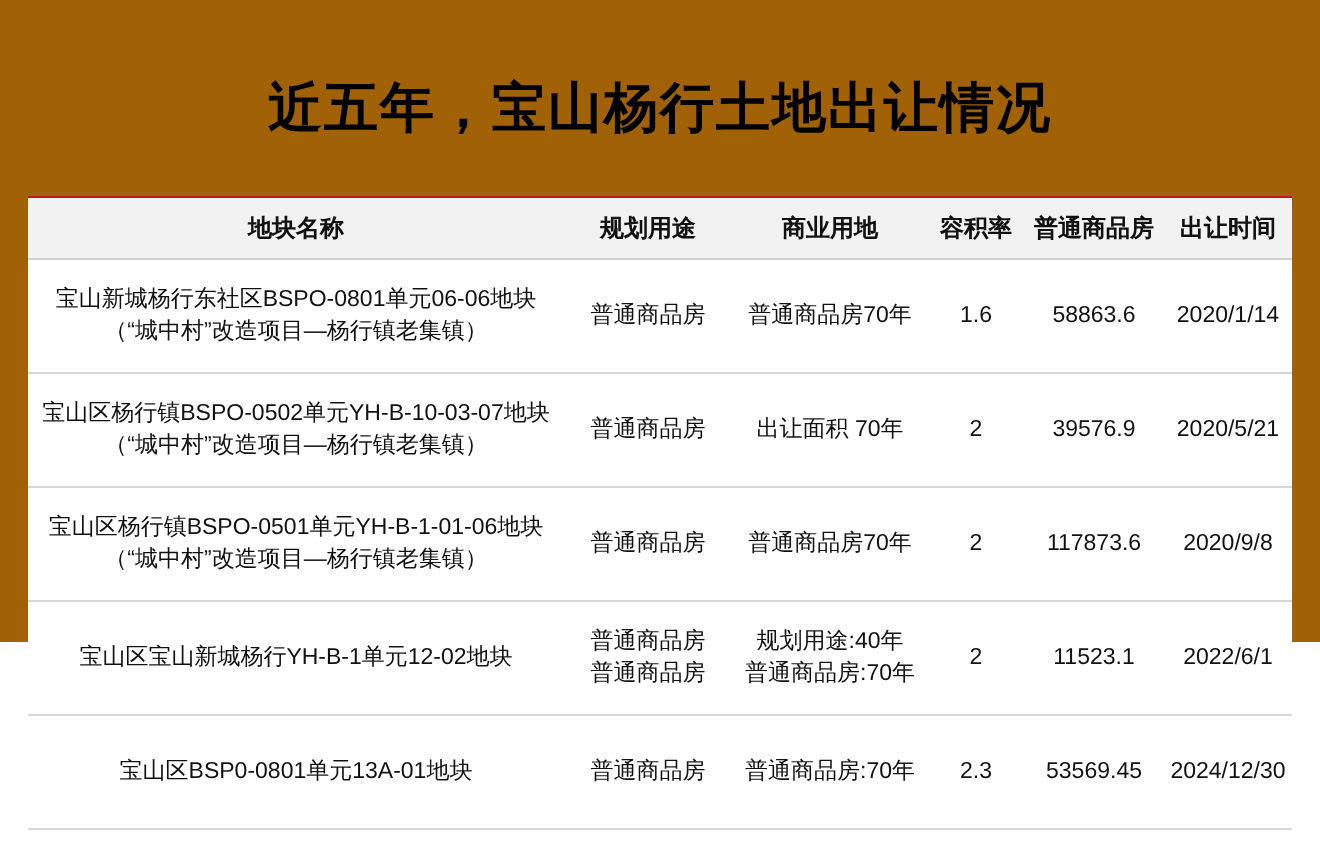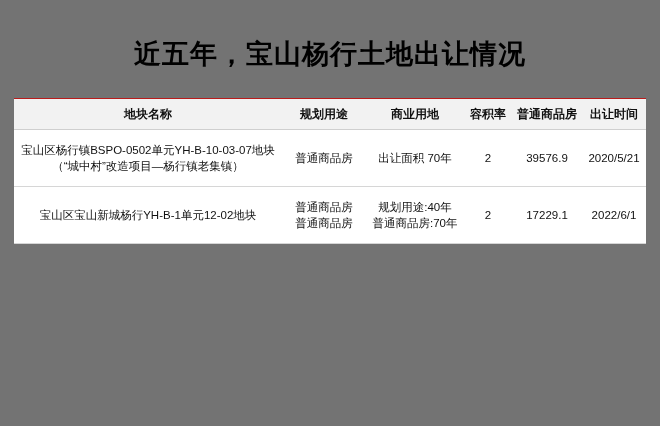--- a/index.html
+++ b/index.html
@@ -9,23 +9,23 @@
   body {
     width: 660px;
     height: 433px;
     background: #ffffff;
     font-family: "Liberation Sans", "DejaVu Sans", sans-serif;
     color: #1a1a1a;
     overflow: hidden;
   }
   .page {
     width: 660px;
-    height: 426px;
+    height: 321px;
     position: relative;
-    background: #737373;
+    background: #a16207;
     box-sizing: border-box;
     padding: 0 14px;
   }
   .title {
     text-align: center;
     font-size: 27px;
     font-weight: bold;
     letter-spacing: 1px;
     color: #000000;
     padding-top: 38px;
@@ -97,52 +97,96 @@
         <th>地块名称</th>
         <th>规划用途</th>
         <th>商业用地</th>
         <th>容积率</th>
         <th>普通商品房</th>
         <th>出让时间</th>
       </tr>
     </thead>
     <tbody>
 
+      <tr>
+        <td class="cell-name">
+          <span class="cell-line">宝山新城杨行东社区BSPO-0801单元06-06地块</span>
+          <span class="cell-line">（“城中村”改造项目—杨行镇老集镇）</span>
+        </td>
+        <td>
+          <span class="cell-line">普通商品房</span>
+        </td>
+        <td>
+          <span class="cell-line">普通商品房70年</span>
+        </td>
+        <td>1.6</td>
+        <td>58863.6</td>
+        <td>2020/1/14</td>
+      </tr>
 
       <tr>
         <td class="cell-name">
           <span class="cell-line">宝山区杨行镇BSPO-0502单元YH-B-10-03-07地块</span>
           <span class="cell-line">（“城中村”改造项目—杨行镇老集镇）</span>
         </td>
         <td>
           <span class="cell-line">普通商品房</span>
         </td>
         <td>
           <span class="cell-line">出让面积 70年</span>
         </td>
         <td>2</td>
         <td>39576.9</td>
         <td>2020/5/21</td>
       </tr>
 
+      <tr>
+        <td class="cell-name">
+          <span class="cell-line">宝山区杨行镇BSPO-0501单元YH-B-1-01-06地块</span>
+          <span class="cell-line">（“城中村”改造项目—杨行镇老集镇）</span>
+        </td>
+        <td>
+          <span class="cell-line">普通商品房</span>
+        </td>
+        <td>
+          <span class="cell-line">普通商品房70年</span>
+        </td>
+        <td>2</td>
+        <td>117873.6</td>
+        <td>2020/9/8</td>
+      </tr>
 
       <tr>
         <td class="cell-name">
           <span class="cell-line">宝山区宝山新城杨行YH-B-1单元12-02地块</span>
         </td>
         <td>
           <span class="cell-line">普通商品房</span>
           <span class="cell-line">普通商品房</span>
         </td>
         <td>
           <span class="cell-line">规划用途:40年</span>
           <span class="cell-line">普通商品房:70年</span>
         </td>
         <td>2</td>
-        <td>17229.1</td>
+        <td>11523.1</td>
         <td>2022/6/1</td>
       </tr>
 
+      <tr>
+        <td class="cell-name">
+          <span class="cell-line">宝山区BSP0-0801单元13A-01地块</span>
+        </td>
+        <td>
+          <span class="cell-line">普通商品房</span>
+        </td>
+        <td>
+          <span class="cell-line">普通商品房:70年</span>
+        </td>
+        <td>2.3</td>
+        <td>53569.45</td>
+        <td>2024/12/30</td>
+      </tr>
 
     </tbody>
   </table>
 
 </div>
 
 </body></html>

